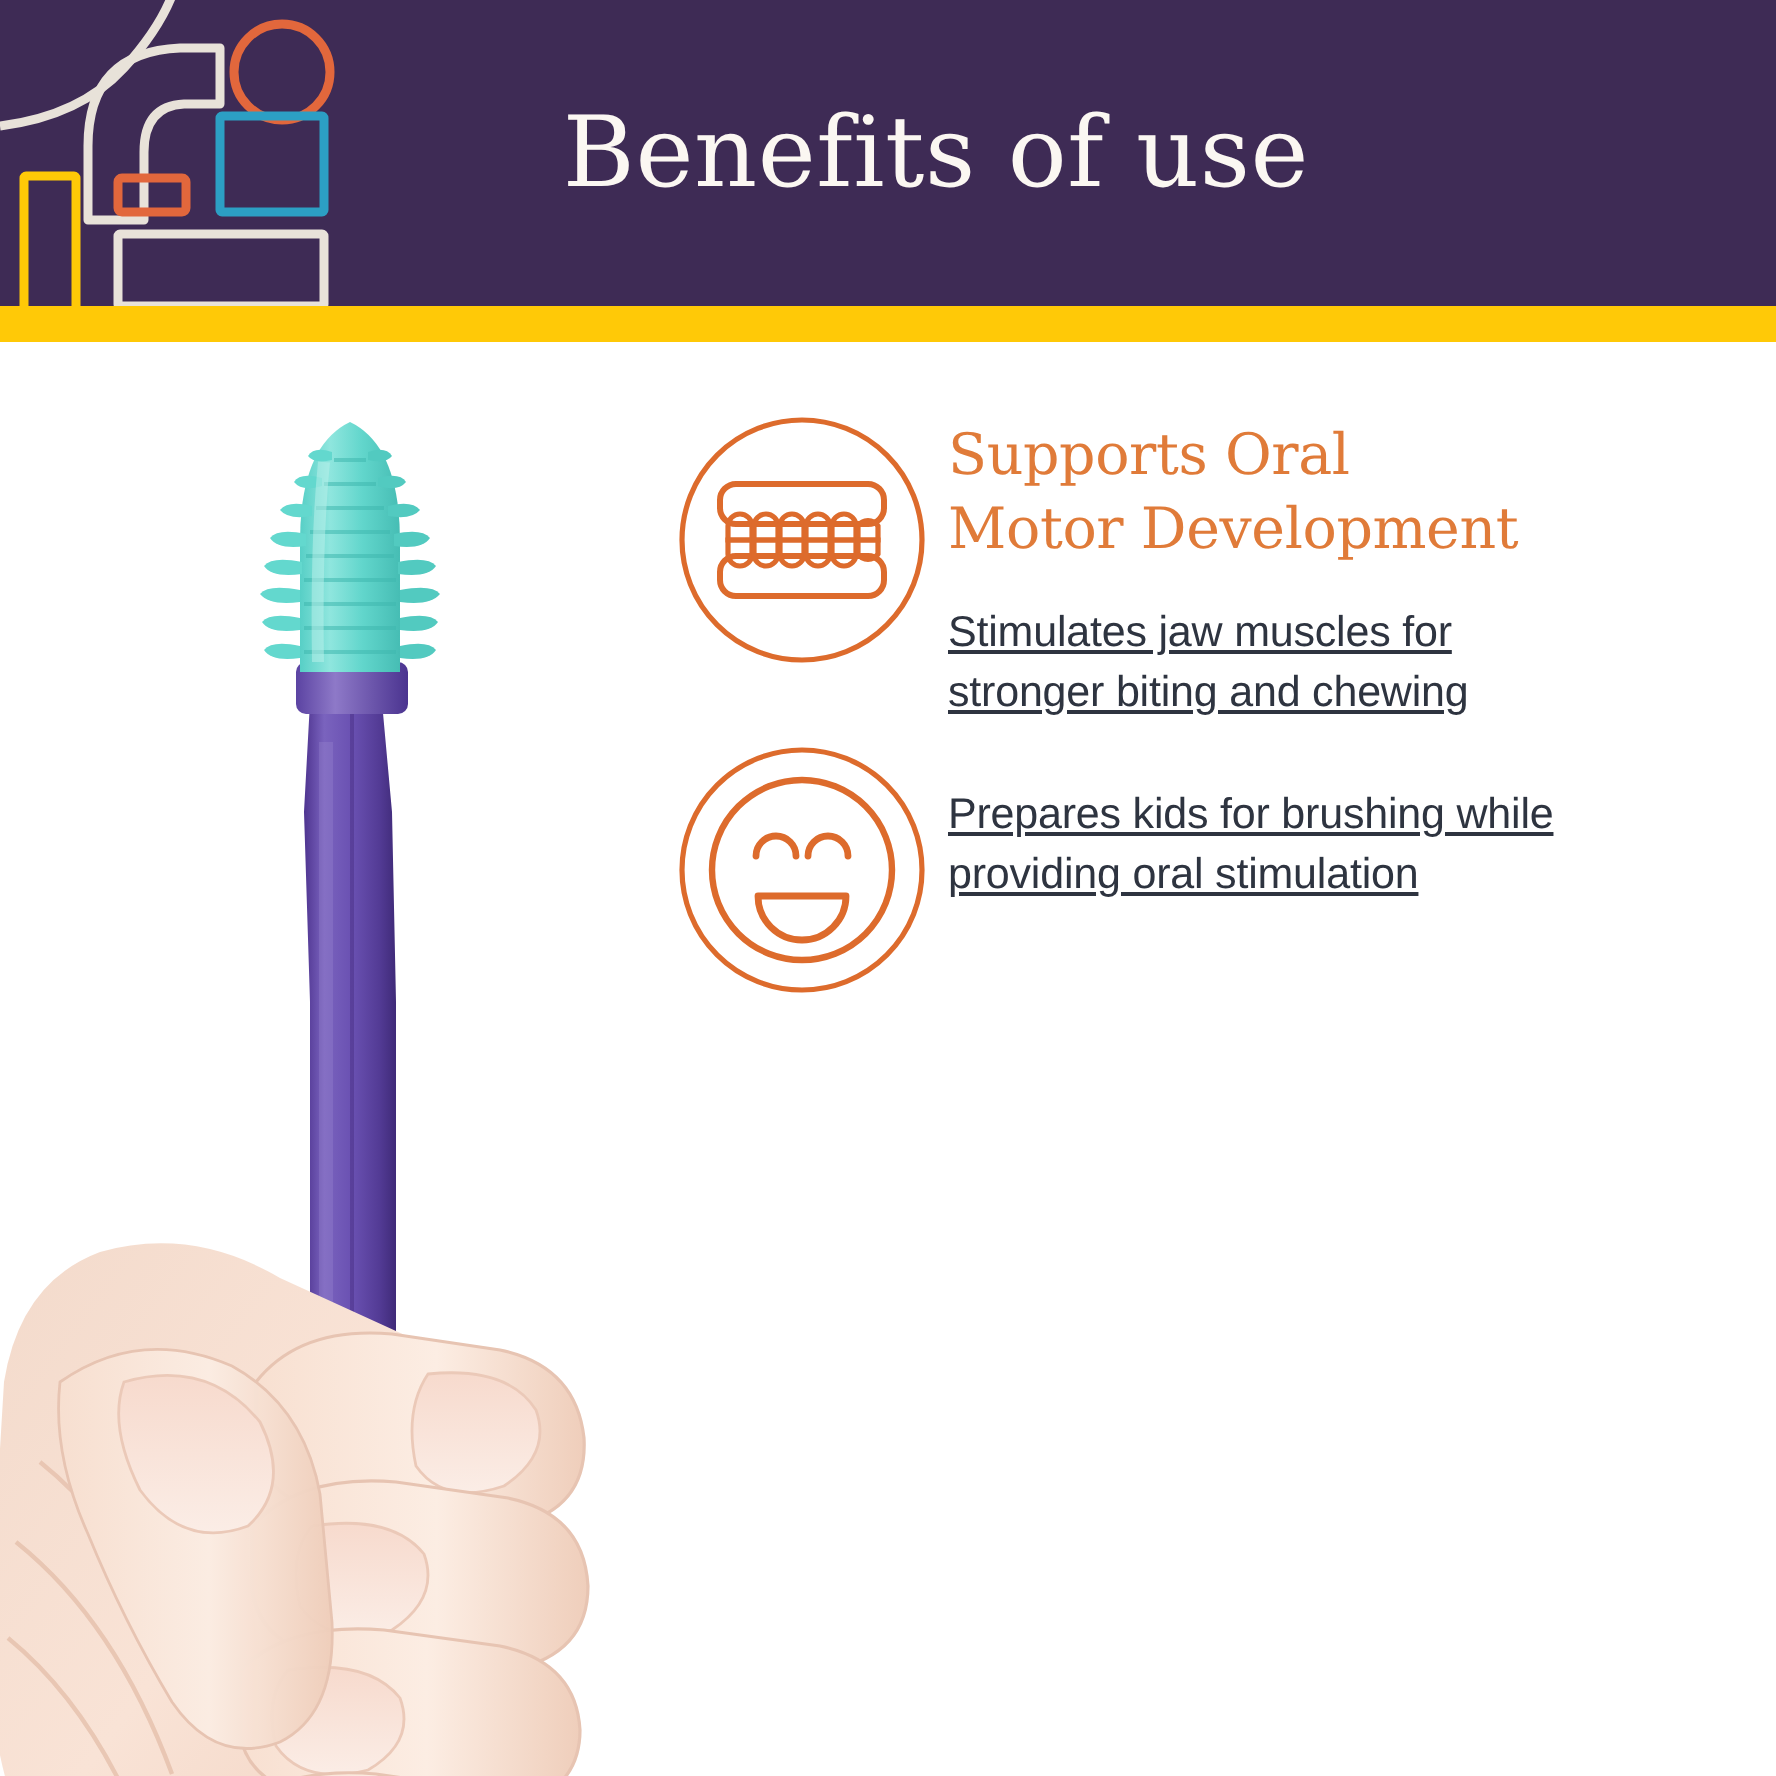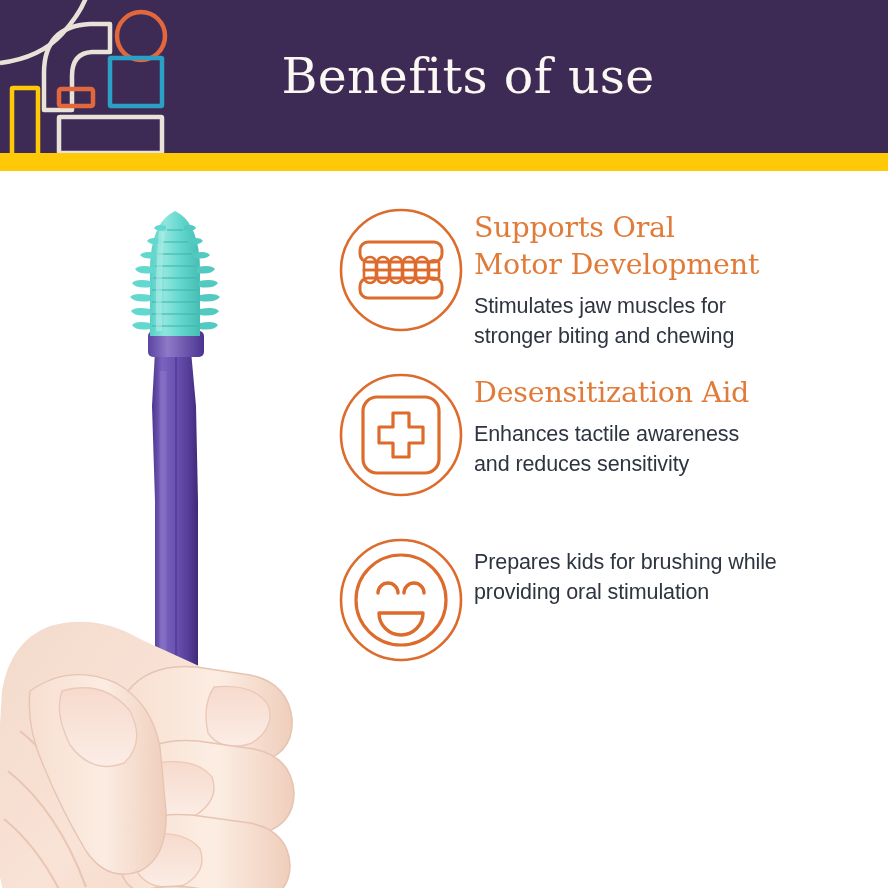--- a/index.html
+++ b/index.html
@@ -54,21 +54,21 @@
     display: flex; align-items: center; justify-content: center;
   }
   .b-text { padding-top: 4px; padding-left: 8px; }
   .b-title {
     font-family: "DejaVu Serif", "Liberation Serif", serif;
     color: #E07B39; font-size: 28.5px; line-height: 37px;
     letter-spacing: -0.2px; white-space: pre-line;
   }
   .b-desc {
     color: #2E3440; font-size: 21.5px; line-height: 30px;
-    letter-spacing: -0.1px; white-space: pre-line; margin-top: 8px;
+    letter-spacing: -0.1px; white-space: pre-line; margin-top: 18px; text-decoration: underline;
   }
 </style>
 </head>
 <body>
 
 <div class="page">
 
   <div class="header">
     <svg class="deco" viewBox="0 0 300 153">
       <path d="M 0 63 Q 40 58 62 34 Q 82 12 88 -8" fill="none" stroke="#E8E2D9" stroke-width="4.5"></path>
@@ -219,34 +219,20 @@
       </div>
       <div class="b-text">
         <div class="b-title">Supports Oral
 Motor Development</div>
         <div class="b-desc">Stimulates jaw muscles for
 stronger biting and chewing</div>
       </div>
     </div>
 
 
-    <div class="benefit">
-      <div class="icon-wrap">
-        <svg width="126" height="126" viewBox="0 0 126 126">
-          <circle cx="63" cy="63" r="60" fill="none" stroke="#DD6B2C" stroke-width="2.6"></circle>
-          <rect x="25" y="25" width="76" height="76" rx="14" fill="none" stroke="#DD6B2C" stroke-width="3.2"></rect>
-          <path d="M55 41 h16 v14 h14 v16 h-14 v14 h-16 v-14 h-14 v-16 h14 Z" fill="none" stroke="#DD6B2C" stroke-width="3.2" stroke-linejoin="round"></path>
-        </svg>
-      </div>
-      <div class="b-text">
-        <div class="b-title">Desensitization Aid</div>
-        <div class="b-desc">Enhances tactile awareness
-and reduces sensitivity</div>
-      </div>
-    </div>
 
     <div class="benefit">
       <div class="icon-wrap">
         <svg width="126" height="126" viewBox="0 0 126 126">
           <circle cx="63" cy="63" r="60" fill="none" stroke="#DD6B2C" stroke-width="2.6"></circle>
           <circle cx="63" cy="63" r="45" fill="none" stroke="#DD6B2C" stroke-width="3.2"></circle>
           <path d="M40 56 a10 10 0 0 1 20 0" fill="none" stroke="#DD6B2C" stroke-width="3.4" stroke-linecap="round"></path>
           <path d="M66 56 a10 10 0 0 1 20 0" fill="none" stroke="#DD6B2C" stroke-width="3.4" stroke-linecap="round"></path>
           <path d="M41 76 h44 a22 22 0 0 1 -44 0 Z" fill="none" stroke="#DD6B2C" stroke-width="3.4" stroke-linejoin="round"></path>
         </svg>

